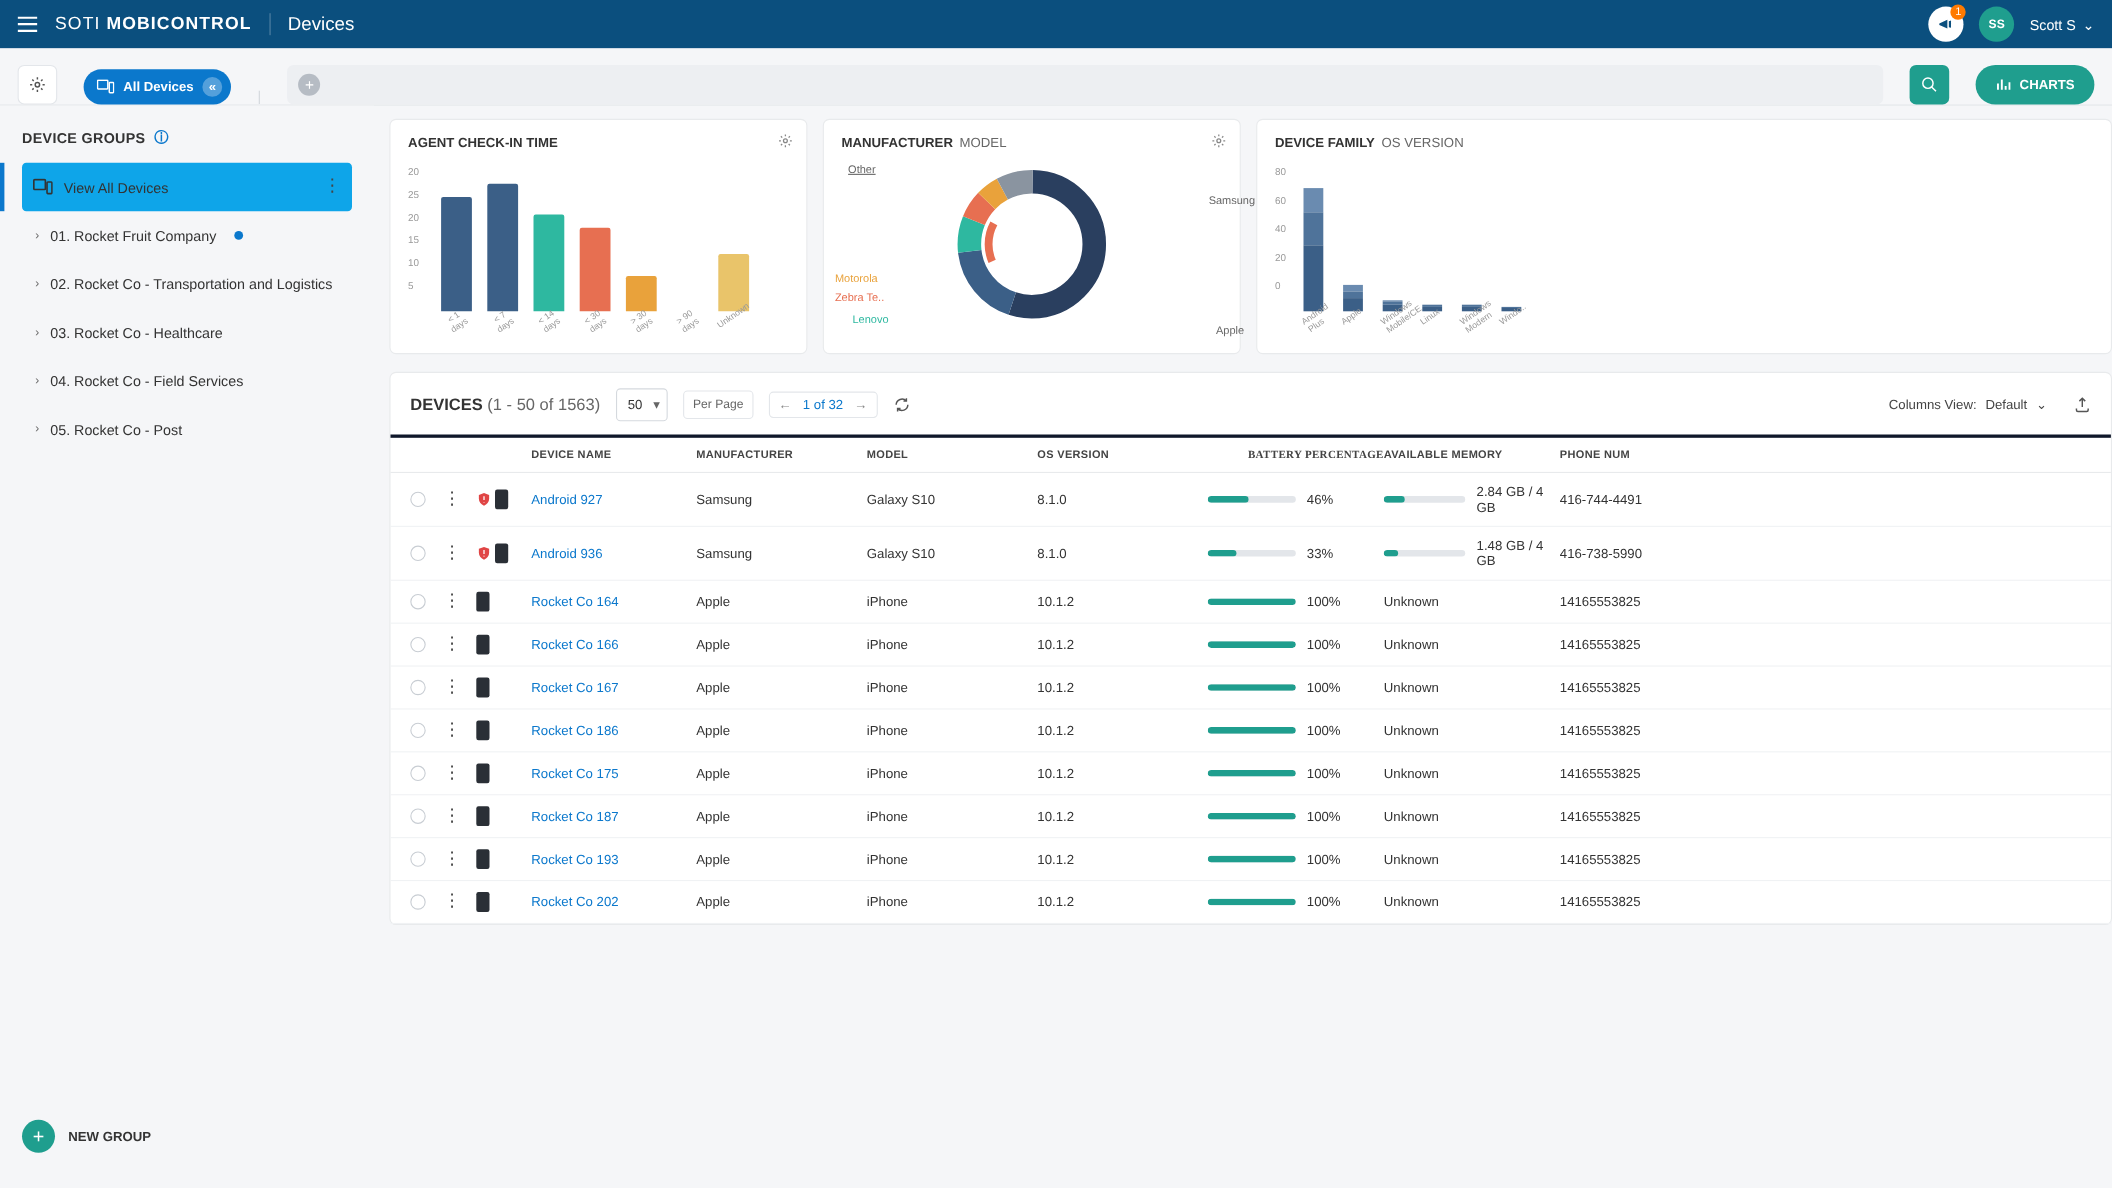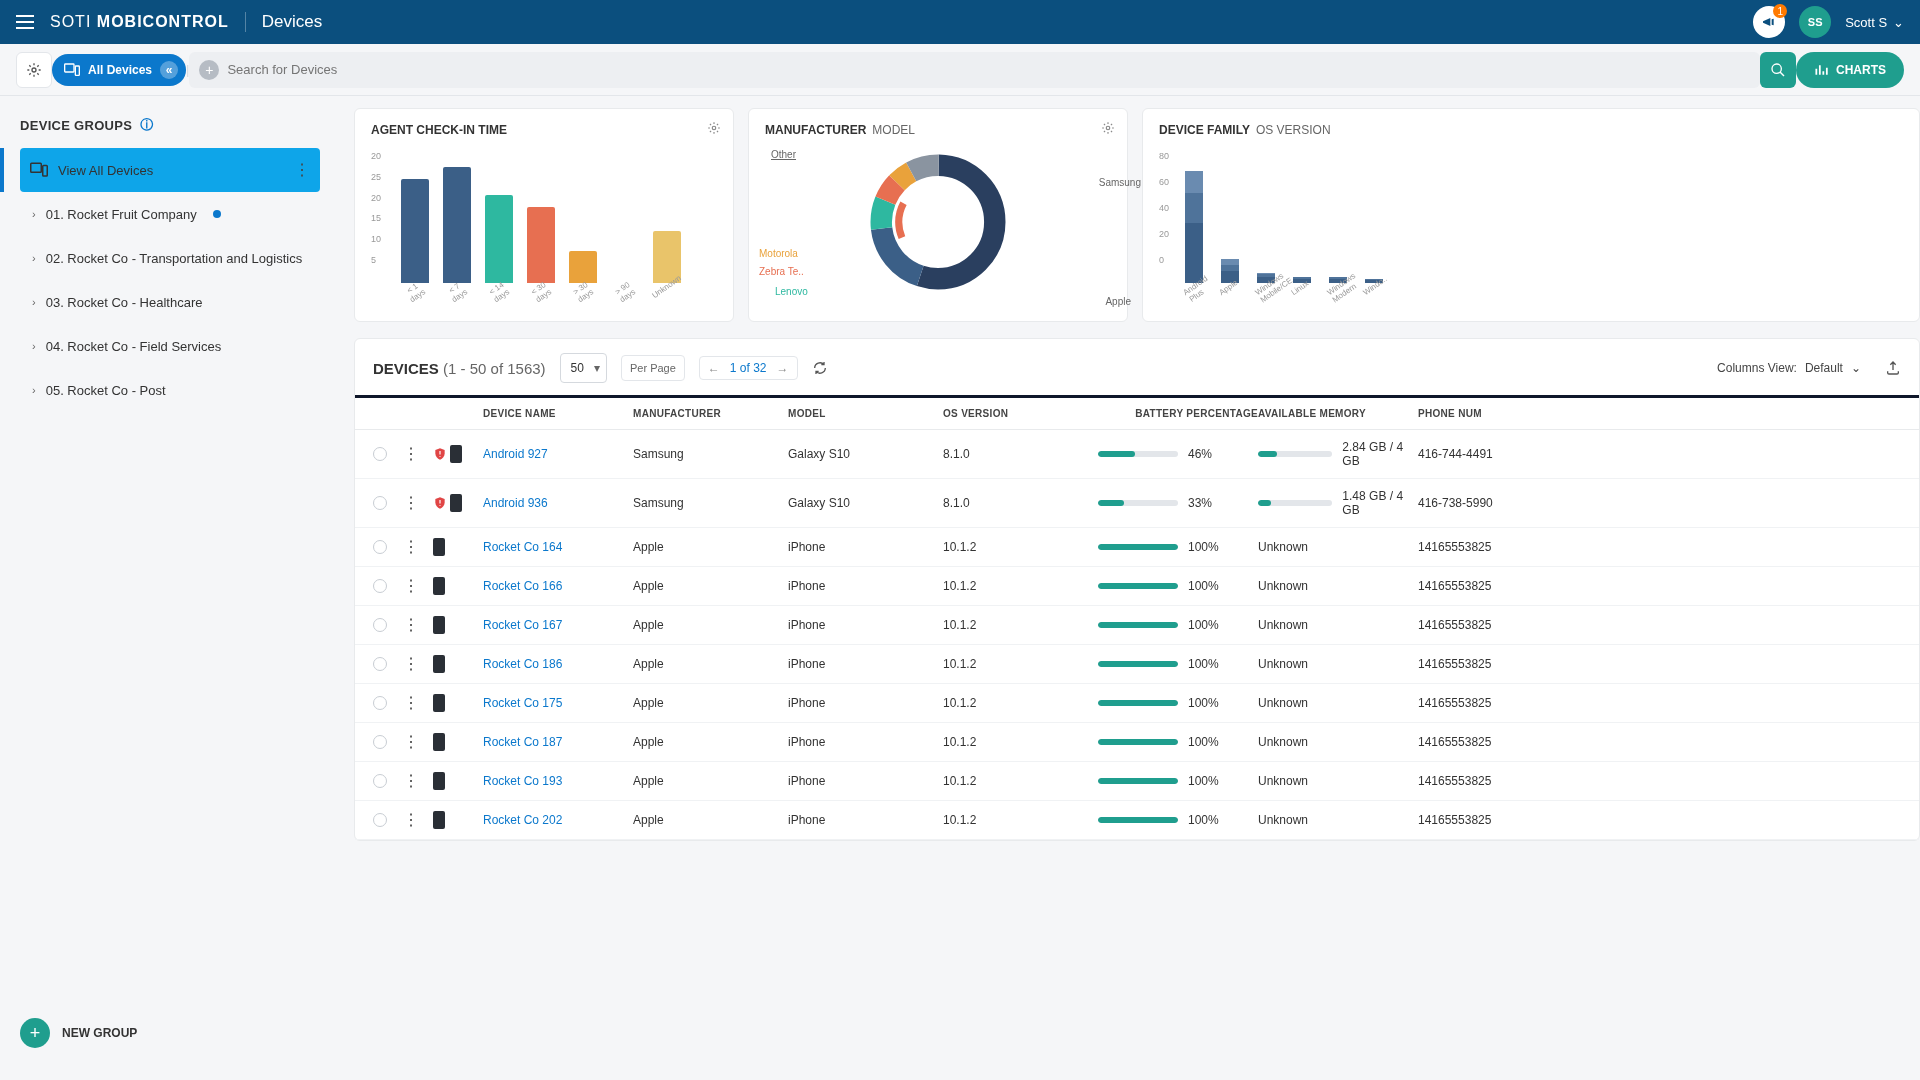--- a/index.html
+++ b/index.html
@@ -8,21 +8,21 @@
 .hamburger { cursor:pointer; margin-right:16px; }
 .logo { font-size:16px; letter-spacing:1px; }
 .logo .bold { font-weight:600; }
 .divider-v { width:1px; height:20px; background:rgba(255,255,255,0.3); margin:0 16px; }
 .page-title { font-size:17px; }
 .header-right { margin-left:auto; display:flex; align-items:center; gap:14px; }
 .notif { position:relative; width:32px; height:32px; border-radius:50%; background:#fff; display:flex; align-items:center; justify-content:center; cursor:pointer; }
 .notif-badge { position:absolute; top:-2px; right:-2px; background:#ff7a00; color:#fff; font-size:10px; width:14px; height:14px; border-radius:50%; display:flex; align-items:center; justify-content:center; }
 .avatar { width:32px; height:32px; border-radius:50%; background:#1f9e8e; color:#fff; display:flex; align-items:center; justify-content:center; font-size:11px; font-weight:700; }
 .user-name { display:flex; align-items:center; gap:6px; cursor:pointer; }
-.toolbar { height:52px; display:flex; align-items:center; padding:0 16px; gap:0; background:#f5f6f8; border-bottom:1px solid #e3e6ea;}
+.toolbar { height:52px; display:flex; align-items:flex-end; padding:0 16px; gap:24px; background:#f5f6f8; border-bottom:1px solid #e3e6ea;}
 .gear-btn { width:36px; height:36px; border:1px solid #e3e6ea; border-radius:6px; display:flex; align-items:center; justify-content:center; background:#fff; cursor:pointer; }
 .pill { background:#0b78cc; color:#fff; height:32px; border-radius:16px; display:flex; align-items:center; padding:0 8px 0 12px; gap:8px; cursor:pointer; font-weight:600; font-size:12px; }
 .pill .chev { width:18px; height:18px; border-radius:50%; background:rgba(255,255,255,0.3); display:flex; align-items:center; justify-content:center; }
 .search-wrap { flex:1; display:flex; align-items:center; background:#edeff2; border-radius:6px; height:36px; padding:0 10px; gap:8px; }
 .search-wrap input { border:none; background:transparent; outline:none; flex:1; font-size:13px; }
 .plus-circle { width:20px; height:20px; border-radius:50%; background:#b6bcc4; color:#fff; display:flex; align-items:center; justify-content:center; font-size:14px; }
 .search-icon-btn { width:36px; height:36px; background:#1f9e8e; border-radius:6px; display:flex; align-items:center; justify-content:center; cursor:pointer; }
 .charts-btn { height:36px; background:#1f9e8e; color:#fff; border-radius:18px; padding:0 18px; display:flex; align-items:center; gap:8px; font-weight:600; font-size:12px; cursor:pointer; }
 .main { display:flex; height:calc(1080px - 96px); }
 .sidebar { width:340px; padding:20px; background:#f5f6f8; display:flex; flex-direction:column; }
@@ -129,21 +129,20 @@
     <svg width="16" height="14" viewBox="0 0 24 20">
         <rect x="1" y="1" width="14" height="12" rx="1" fill="none" stroke="#fff" stroke-width="2"></rect>
         <rect x="17" y="4" width="6" height="14" rx="1" fill="none" stroke="#fff" stroke-width="2"></rect>
       </svg>
     <span>All Devices</span>
     <span class="chev">«</span>
   </div>
   <span style="color:#d5d9de;">|</span>
   <div class="search-wrap">
     <span class="plus-circle">+</span>
-    <input placeholder="Search for Devices" style="">
   </div>
   <div class="search-icon-btn">
     <svg width="16" height="16" viewBox="0 0 24 24">
         <circle cx="10" cy="10" r="7" fill="none" stroke="#fff" stroke-width="2"></circle>
         <path d="M15 15l6 6" stroke="#fff" stroke-width="2"></path>
       </svg>
   </div>
   <div class="charts-btn">
     <svg width="14" height="14" viewBox="0 0 24 24">
         <path d="M4 20V10M10 20V4M16 20V14M22 20V8" stroke="#fff" stroke-width="3"></path>
@@ -348,21 +347,21 @@
         </div>
       </div>
       <div class="thead">
         <div class="c-check"></div>
           <div class="c-more"></div>
           <div class="c-icon"></div>
         <div class="c-name" style="color:#444;">DEVICE NAME</div>
         <div class="c-mfr">MANUFACTURER</div>
         <div class="c-model">MODEL</div>
         <div class="c-os">OS VERSION</div>
-        <div class="c-batt" style="justify-content:flex-end;">BATTERY PERCENTAGE</div>
+        <div class="c-batt" style="justify-content:flex-end;font-family:Liberation Serif, serif;">BATTERY PERCENTAGE</div>
         <div class="c-mem">AVAILABLE MEMORY</div>
         <div class="c-phone">PHONE NUM</div>
       </div>
       <div id="rows">
           <div class="row">
     <div class="c-check">
               <div class="checkbox"></div>
             </div>
     <div class="c-more"><span class="more-v">⋮</span></div>
     <div class="c-icon">

